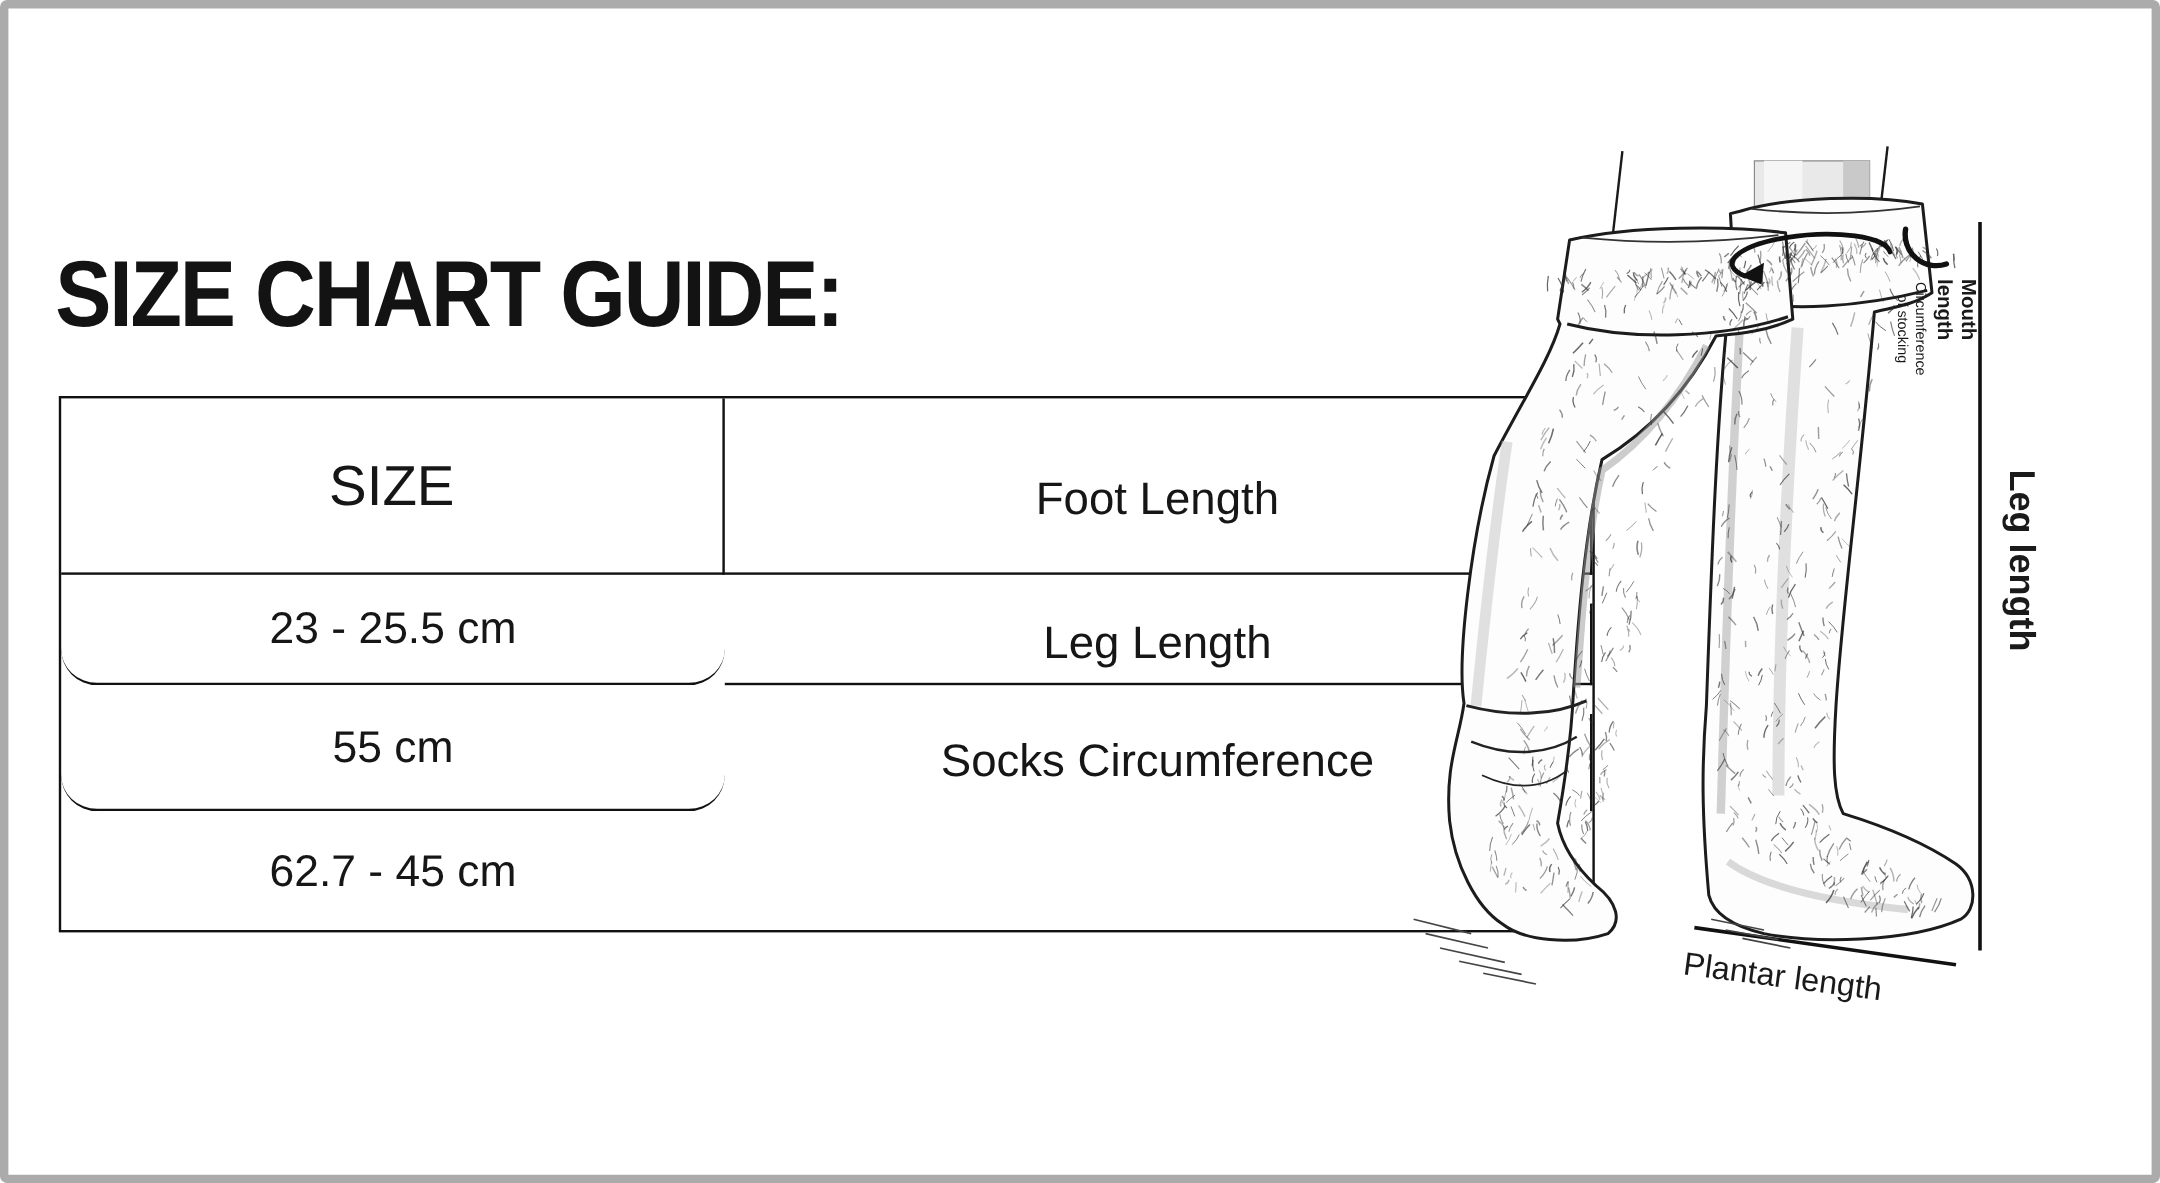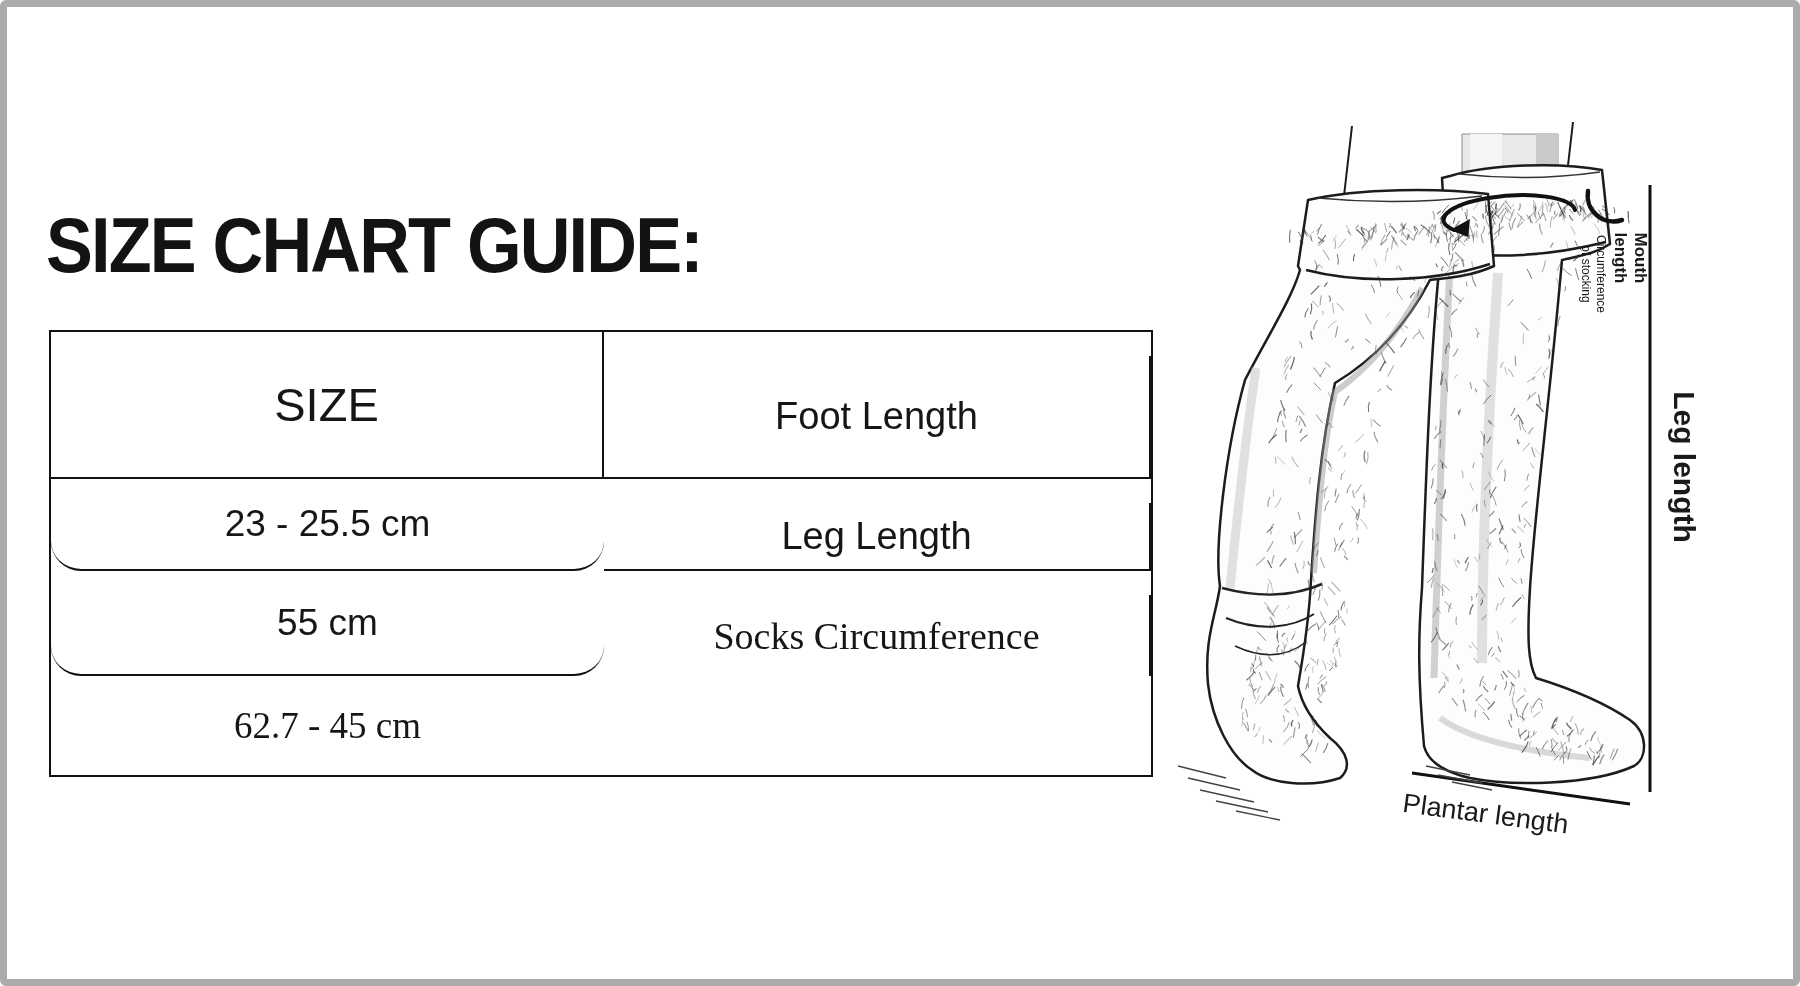--- a/index.html
+++ b/index.html
@@ -13,31 +13,31 @@
     position:absolute;inset:0;
     border:7px solid #ababab;border-radius:6px;
     pointer-events:none;z-index:50;
   }
   .page-title{
     position:absolute;left:46px;top:200px;
     font-size:78px;font-weight:700;letter-spacing:-2px;white-space:nowrap;
     transform:scaleX(0.90);transform-origin:0 0;color:#131313;
   }
   .size-table{
-    position:absolute;left:49px;top:330px;width:1104px;height:447px;
+    position:absolute;left:49px;top:330px;width:1280px;height:447px;
     border:2.5px solid #111;box-sizing:border-box;
     display:grid;grid-template-columns:553px 1fr;grid-template-rows:147px 92px 105px 1fr;
     background:#fff;
   }
   .cell{
     display:flex;align-items:center;justify-content:center;
     border-bottom:2px solid #111;box-sizing:border-box;
   }
   .cell.col1{border-right:2px solid #111;}
-  .cell.rowlast{border-bottom:none;font-family:Liberation Serif, serif;}
+  .cell.rowlast{border-bottom:none;}
   .cell-header-left{font-size:47px;}
   .cell-header-right{font-size:37px;}
   .cell-label{font-size:38px;margin-top:24px;}
   .cell-value{font-size:37px;border-radius:30px;}
   
   .rot{
     position:absolute;transform:rotate(90deg);transform-origin:0 0;
     text-align:center;color:#1a1a1a;
   }
   .lbl-leg-length{left:1702px;top:382px;width:170px;height:36px;

